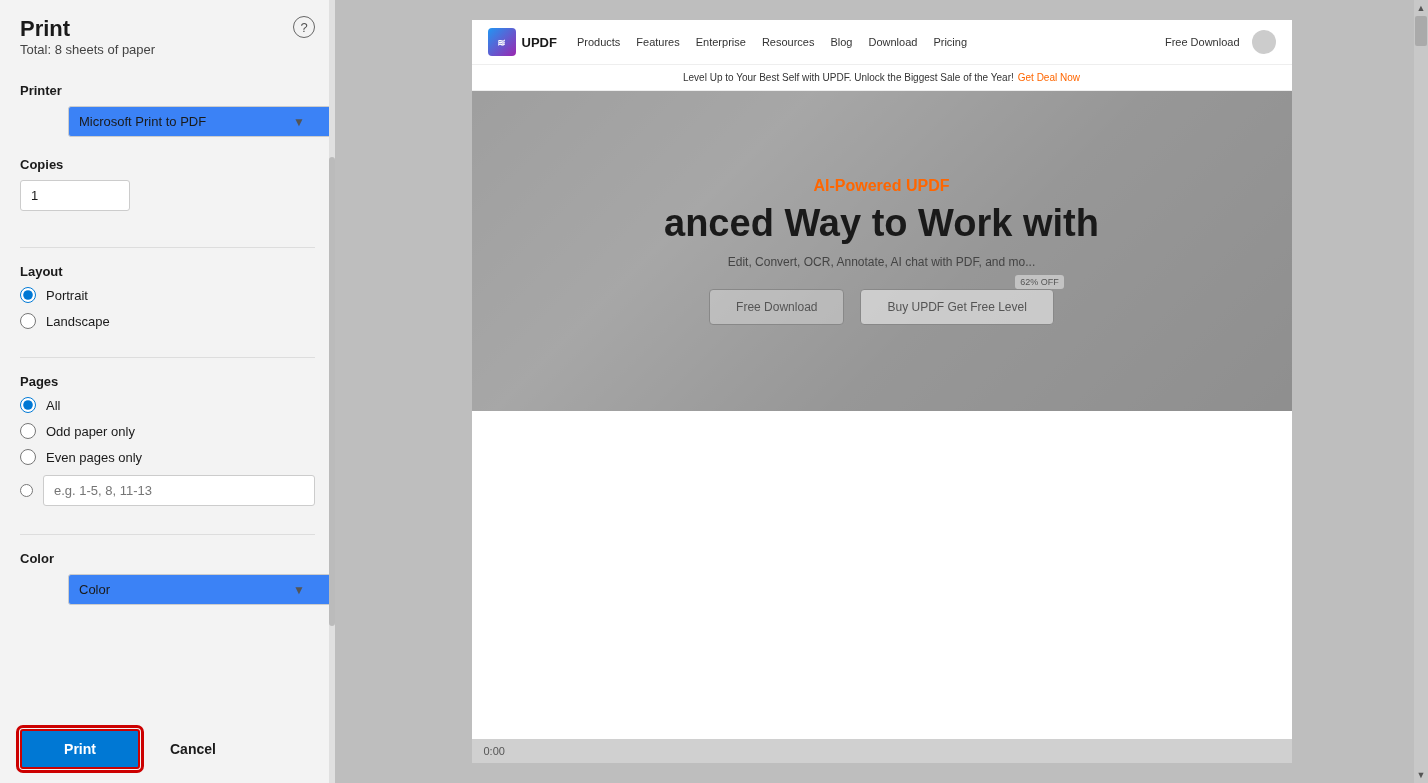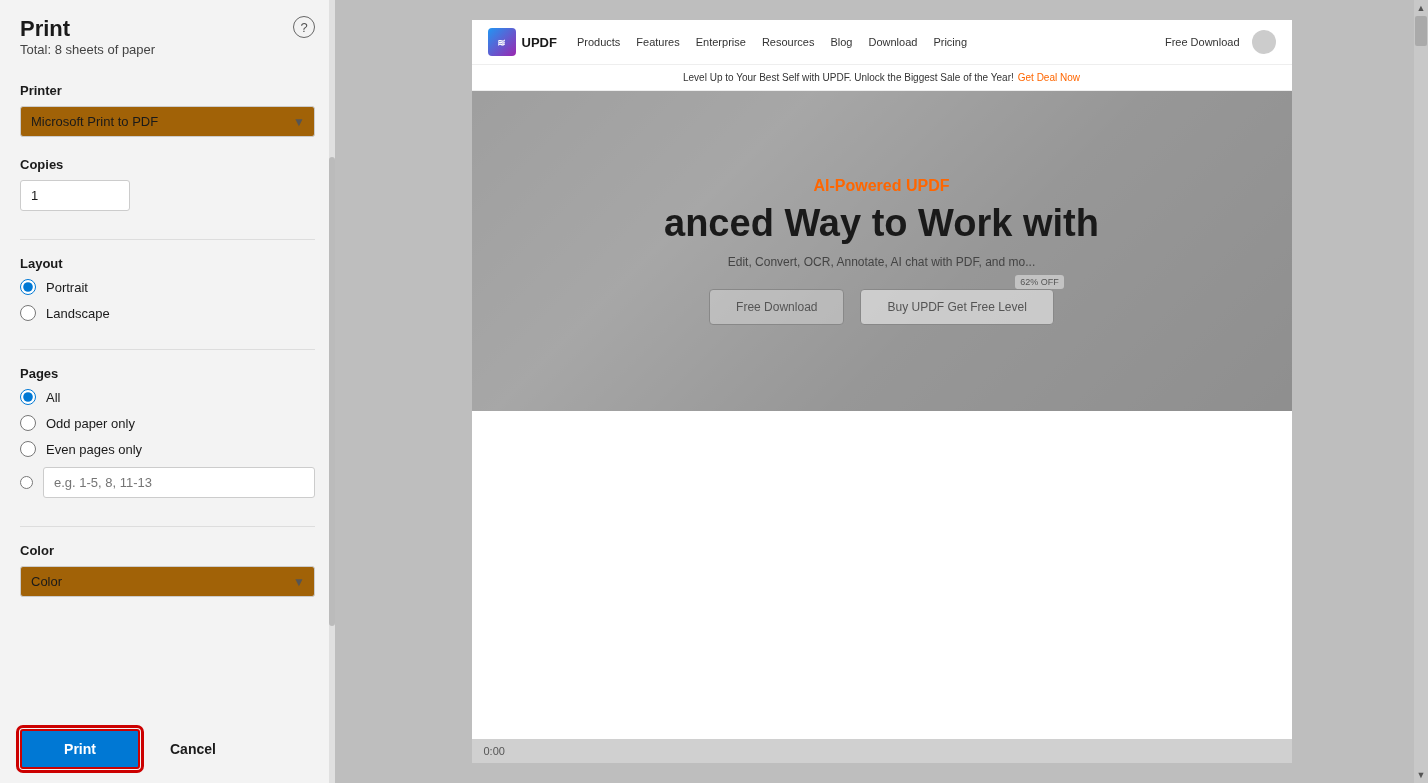--- a/index.html
+++ b/index.html
@@ -71,39 +71,40 @@
     .select-wrapper {
       position: relative;
       margin-bottom: 16px;
     }
 
     .select-wrapper select {
       width: 100%;
       padding: 7px 30px 7px 10px;
       border: 1px solid #ccc;
       border-radius: 3px;
-      background: #a16207;
+      background: #3b82f6;
       font-size: 13px;
       appearance: none;
       cursor: pointer;
       color: #1a1a1a;
+      margin-left: 48px;
     }
 
     .select-arrow {
       position: absolute;
       right: 10px;
       top: 50%;
       transform: translateY(-50%);
       pointer-events: none;
       color: #555;
       font-size: 12px;
     }
 
     .copies-section {
-      margin-bottom: 16px;
+      margin-bottom: 24px;
     }
 
     .copies-input {
       width: 110px;
       padding: 7px 10px;
       border: 1px solid #ccc;
       border-radius: 3px;
       font-size: 13px;
       color: #1a1a1a;
       background: #fff;

